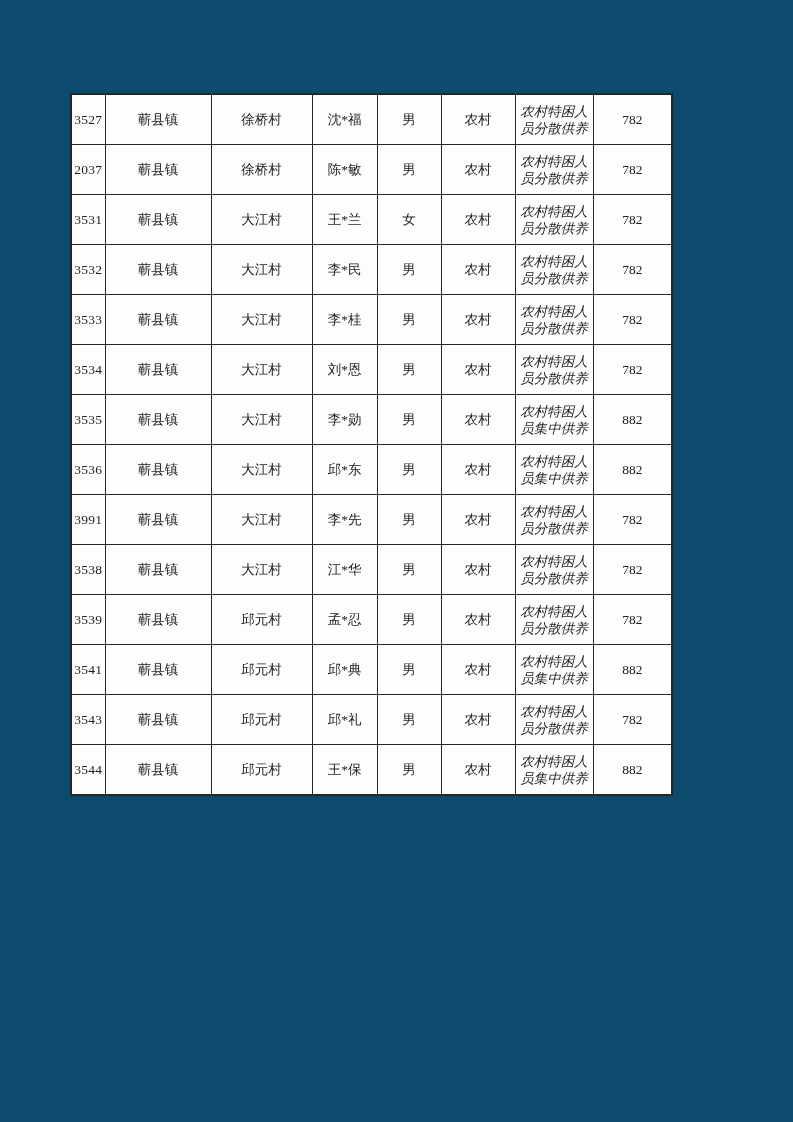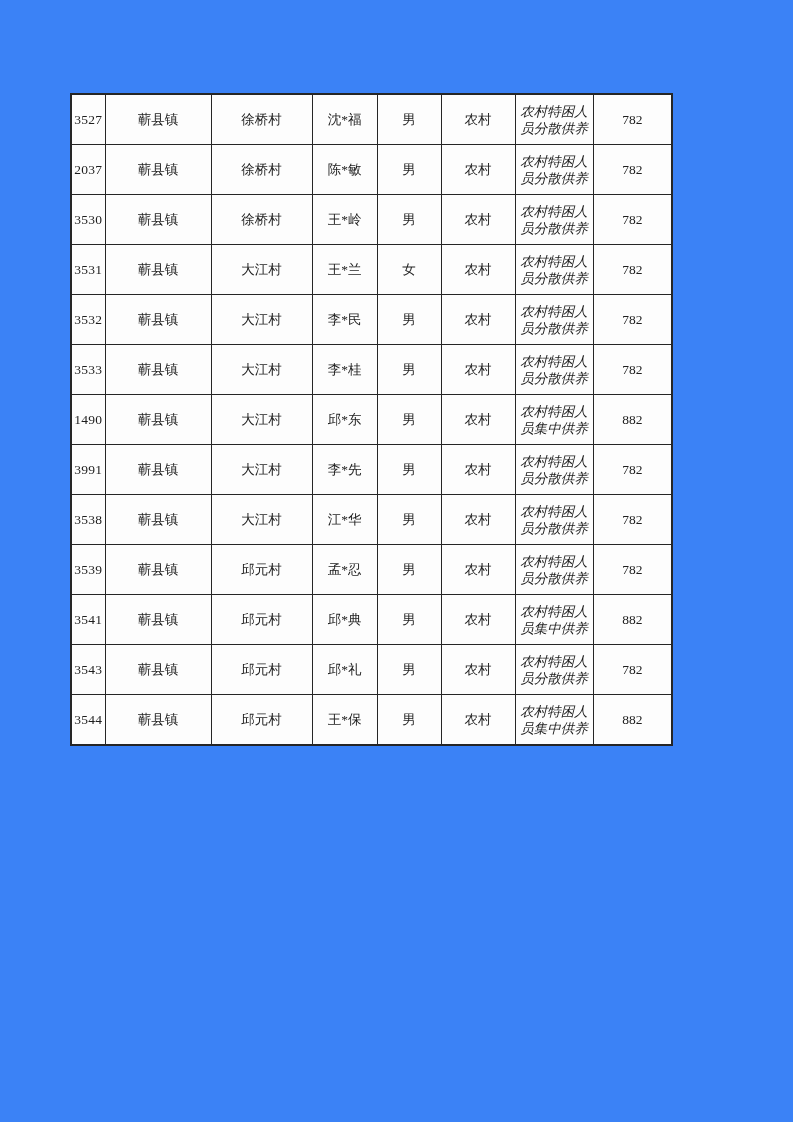--- a/index.html
+++ b/index.html
@@ -11,21 +11,21 @@
     width: 793px;
     height: 1122px;
     font-family: "Liberation Serif", "DejaVu Serif", serif;
     color: #1d1d1d;
     position: relative;
   }
   .page {
     position: relative;
     width: 793px;
     height: 1122px;
-    background: #3b82f6;
+    background: #0c4a6e;
     overflow: hidden;
   }
   table.data-table {
     position: absolute;
     left: 70px;
     top: 93px;
     width: 601px;
     border-collapse: collapse;
     table-layout: fixed;
     border: 2.5px solid #262626;
@@ -82,30 +82,20 @@
     <td class="c-serial">2037</td>
     <td class="c-town">蕲县镇</td>
     <td class="c-village">徐桥村</td>
     <td class="c-name">陈*敏</td>
     <td class="c-gender">男</td>
     <td class="c-area">农村</td>
     <td class="c-category">农村特困人员分散供养</td>
     <td class="c-amount">782</td>
   </tr>
         <tr>
-    <td class="c-serial">3530</td>
-    <td class="c-town">蕲县镇</td>
-    <td class="c-village">徐桥村</td>
-    <td class="c-name">王*岭</td>
-    <td class="c-gender">男</td>
-    <td class="c-area">农村</td>
-    <td class="c-category">农村特困人员分散供养</td>
-    <td class="c-amount">782</td>
-  </tr>
-        <tr>
     <td class="c-serial">3531</td>
     <td class="c-town">蕲县镇</td>
     <td class="c-village">大江村</td>
     <td class="c-name">王*兰</td>
     <td class="c-gender">女</td>
     <td class="c-area">农村</td>
     <td class="c-category">农村特困人员分散供养</td>
     <td class="c-amount">782</td>
   </tr>
         <tr>
@@ -122,21 +112,41 @@
     <td class="c-serial">3533</td>
     <td class="c-town">蕲县镇</td>
     <td class="c-village">大江村</td>
     <td class="c-name">李*桂</td>
     <td class="c-gender">男</td>
     <td class="c-area">农村</td>
     <td class="c-category">农村特困人员分散供养</td>
     <td class="c-amount">782</td>
   </tr>
         <tr>
-    <td class="c-serial">1490</td>
+    <td class="c-serial">3534</td>
+    <td class="c-town">蕲县镇</td>
+    <td class="c-village">大江村</td>
+    <td class="c-name">刘*恩</td>
+    <td class="c-gender">男</td>
+    <td class="c-area">农村</td>
+    <td class="c-category">农村特困人员分散供养</td>
+    <td class="c-amount">782</td>
+  </tr>
+        <tr>
+    <td class="c-serial">3535</td>
+    <td class="c-town">蕲县镇</td>
+    <td class="c-village">大江村</td>
+    <td class="c-name">李*勋</td>
+    <td class="c-gender">男</td>
+    <td class="c-area">农村</td>
+    <td class="c-category">农村特困人员集中供养</td>
+    <td class="c-amount">882</td>
+  </tr>
+        <tr>
+    <td class="c-serial">3536</td>
     <td class="c-town">蕲县镇</td>
     <td class="c-village">大江村</td>
     <td class="c-name">邱*东</td>
     <td class="c-gender">男</td>
     <td class="c-area">农村</td>
     <td class="c-category">农村特困人员集中供养</td>
     <td class="c-amount">882</td>
   </tr>
         <tr>
     <td class="c-serial">3991</td>

